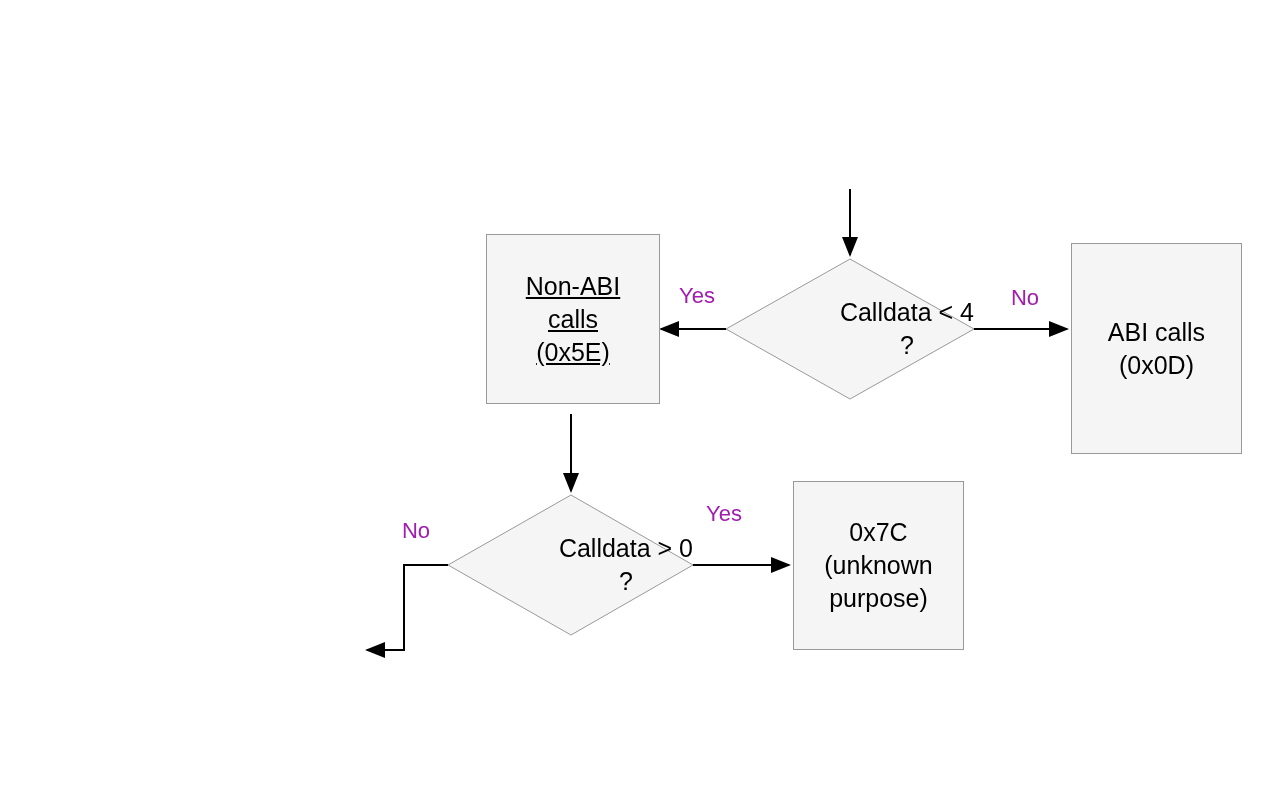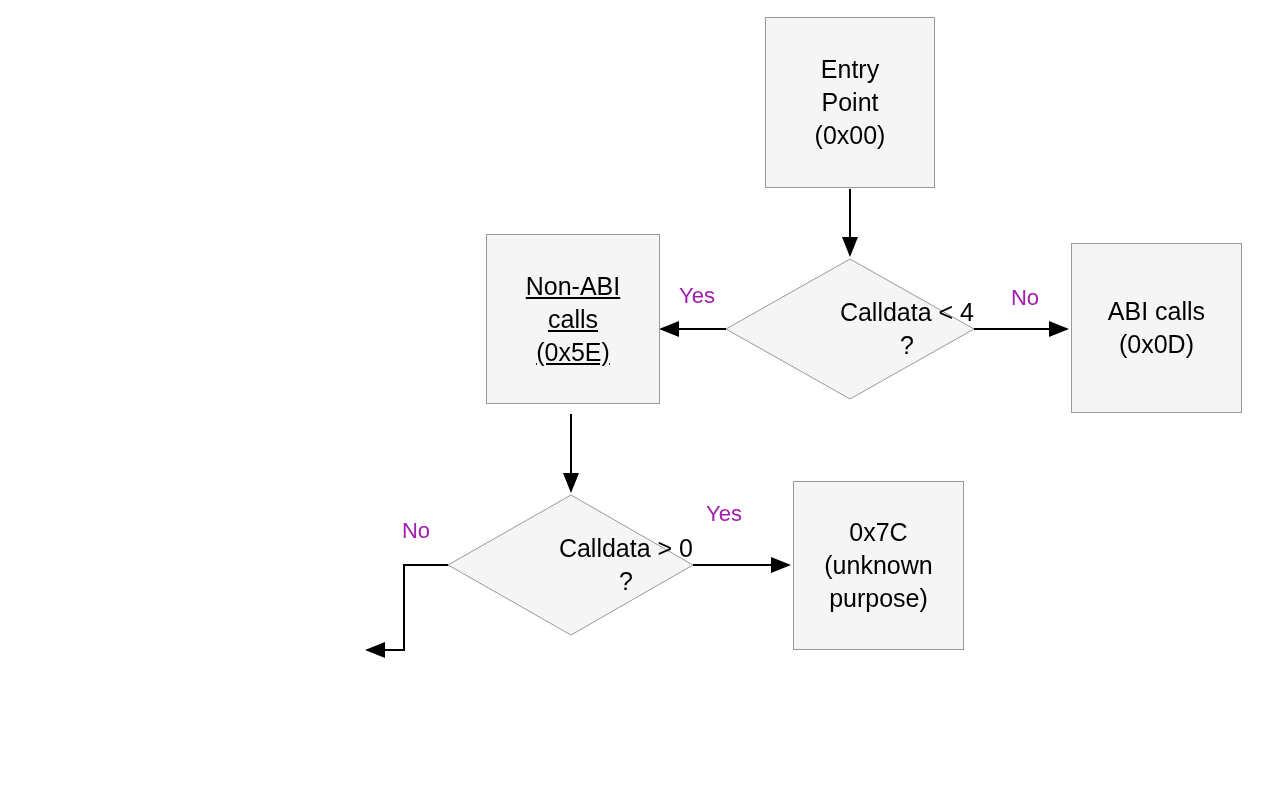--- a/index.html
+++ b/index.html
@@ -51,21 +51,21 @@
     height: 30px;
     text-align: center;
     font-size: 22px;
     line-height: 30px;
     color: #a21caf;
     background: #ffffff;
   }
   
   #node-entry      { left: 765px;  top: 17px;  width: 170px; height: 171px; }
   #node-non-abi    { left: 486px;  top: 234px; width: 174px; height: 170px; text-decoration: underline; }
-  #node-abi        { left: 1071px; top: 243px; width: 171px; height: 170px; }
+  #node-abi        { left: 1071px; top: 243px; width: 171px; height: 211px; }
   #node-7c         { left: 793px;  top: 481px; width: 171px; height: 169px; align-items: center; }
   #node-eth        { left: 42px;   top: 493px; width: 318px; height: 250px; }
   #label-d1        { left: 726px;  top: 259px; width: 248px; height: 140px; }
   #label-d2        { left: 448px;  top: 495px; width: 245px; height: 140px; }
   #edge-label-lt4-yes { left: 667px; top: 281px; }
   #edge-label-lt4-no  { left: 995px; top: 283px; }
   #edge-label-gt0-yes { left: 694px; top: 499px; }
   #edge-label-gt0-no  { left: 386px; top: 516px; }
 </style>
 </head>
@@ -84,25 +84,20 @@
     <polygon points="571,495 693,565 571,635 448,565" fill="#f5f5f5" stroke="#999999" stroke-width="1"></polygon>
 
     <path d="M850,189 L850,255" stroke="#000000" stroke-width="2" fill="none" marker-end="url(#arrowhead)"></path>
     <path d="M726,329 L661,329" stroke="#000000" stroke-width="2" fill="none" marker-end="url(#arrowhead)"></path>
     <path d="M974,329 L1067,329" stroke="#000000" stroke-width="2" fill="none" marker-end="url(#arrowhead)"></path>
     <path d="M571,414 L571,491" stroke="#000000" stroke-width="2" fill="none" marker-end="url(#arrowhead)"></path>
     <path d="M693,565 L789,565" stroke="#000000" stroke-width="2" fill="none" marker-end="url(#arrowhead)"></path>
     <path d="M448,565 L404,565 L404,650 L367,650" stroke="#000000" stroke-width="2" fill="none" marker-end="url(#arrowhead)"></path>
   </svg>
 
-  <div class="node" id="node-entry">
-    <div class="node-label">Entry
-Point
-(0x00)</div>
-  </div>
 
   <div class="node" id="node-non-abi">
     <div class="node-label">Non-ABI
 calls
 (0x5E)</div>
   </div>
 
   <div class="node" id="node-abi">
     <div class="node-label">ABI calls
 (0x0D)</div>

